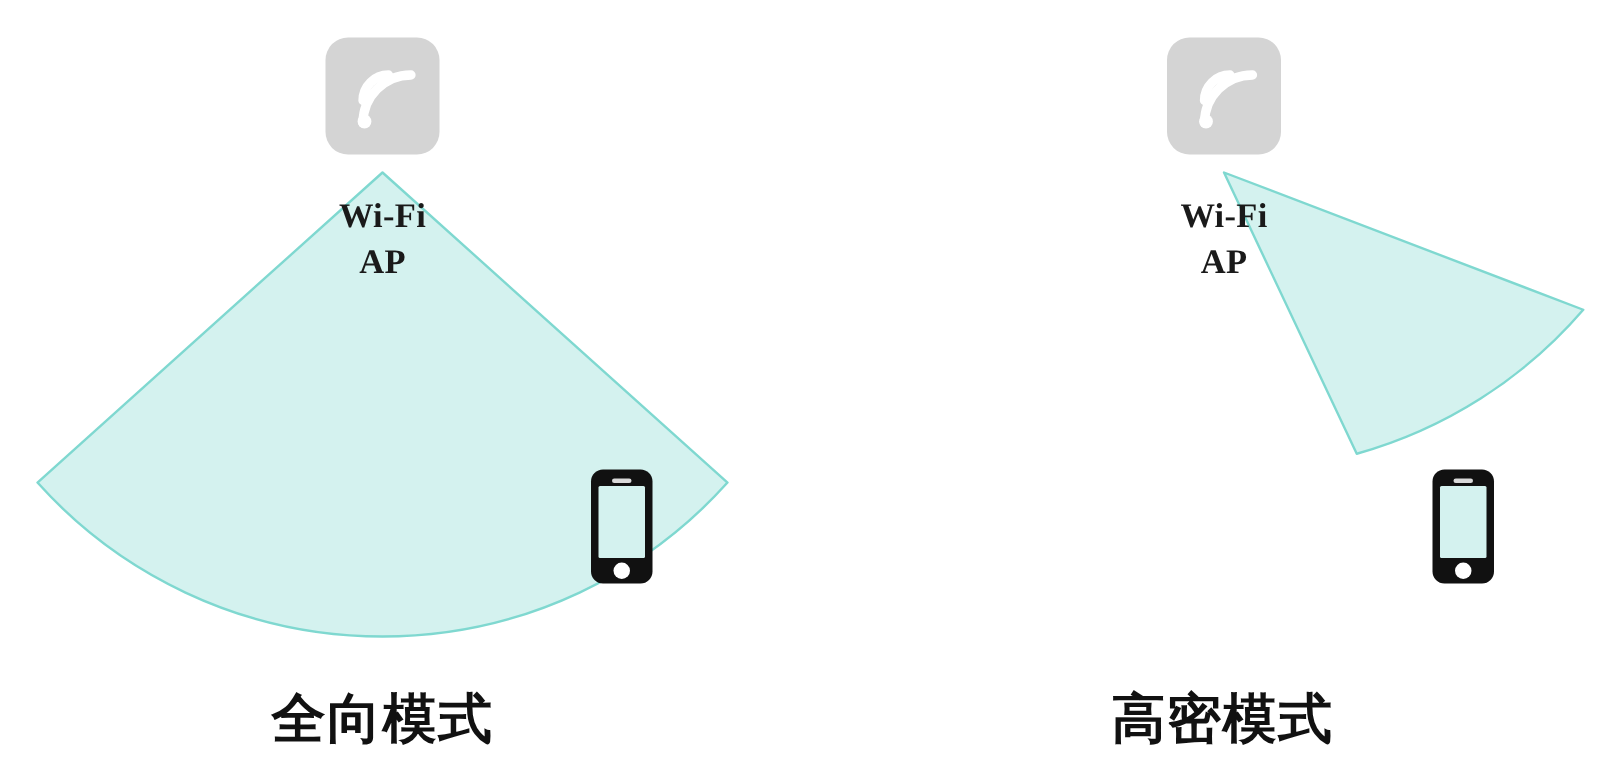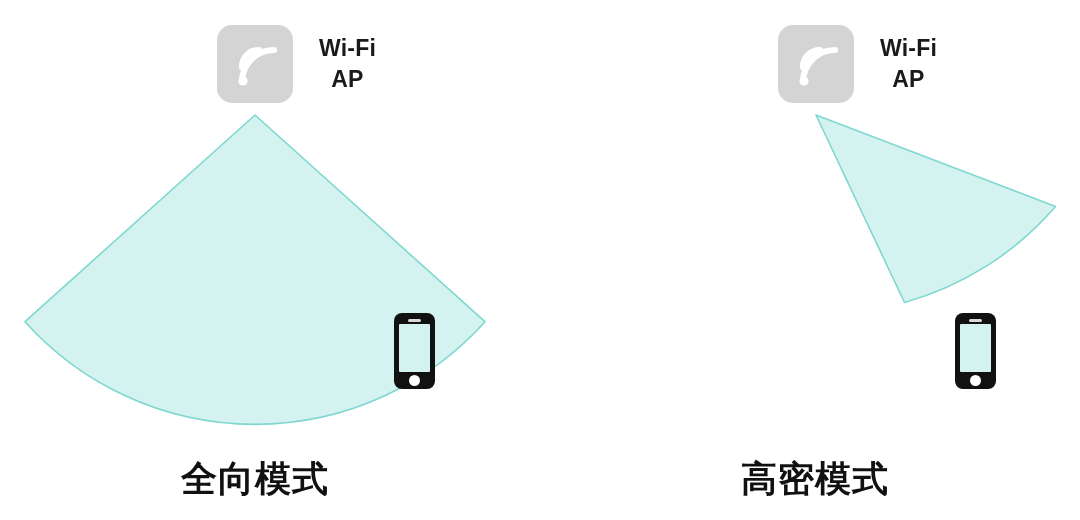--- a/index.html
+++ b/index.html
@@ -32,23 +32,24 @@
     top: 0;
     width: 540px;
     height: 520px;
     overflow: visible;
   }
 
   
   .ap-group {
     position: absolute;
     display: flex;
-    flex-direction: row;
+    flex-direction: column;
     align-items: center;
     gap: 26px;
+    font-family: Liberation Serif, serif;
   }
   #ap-group-left  { left: 217px; top: 25px; }
   #ap-group-right { left: 238px; top: 25px; }
 
   .ap-icon {
     position: relative;
     width: 76px;
     height: 78px;
     border-radius: 15px;
     background: #d4d4d4;

